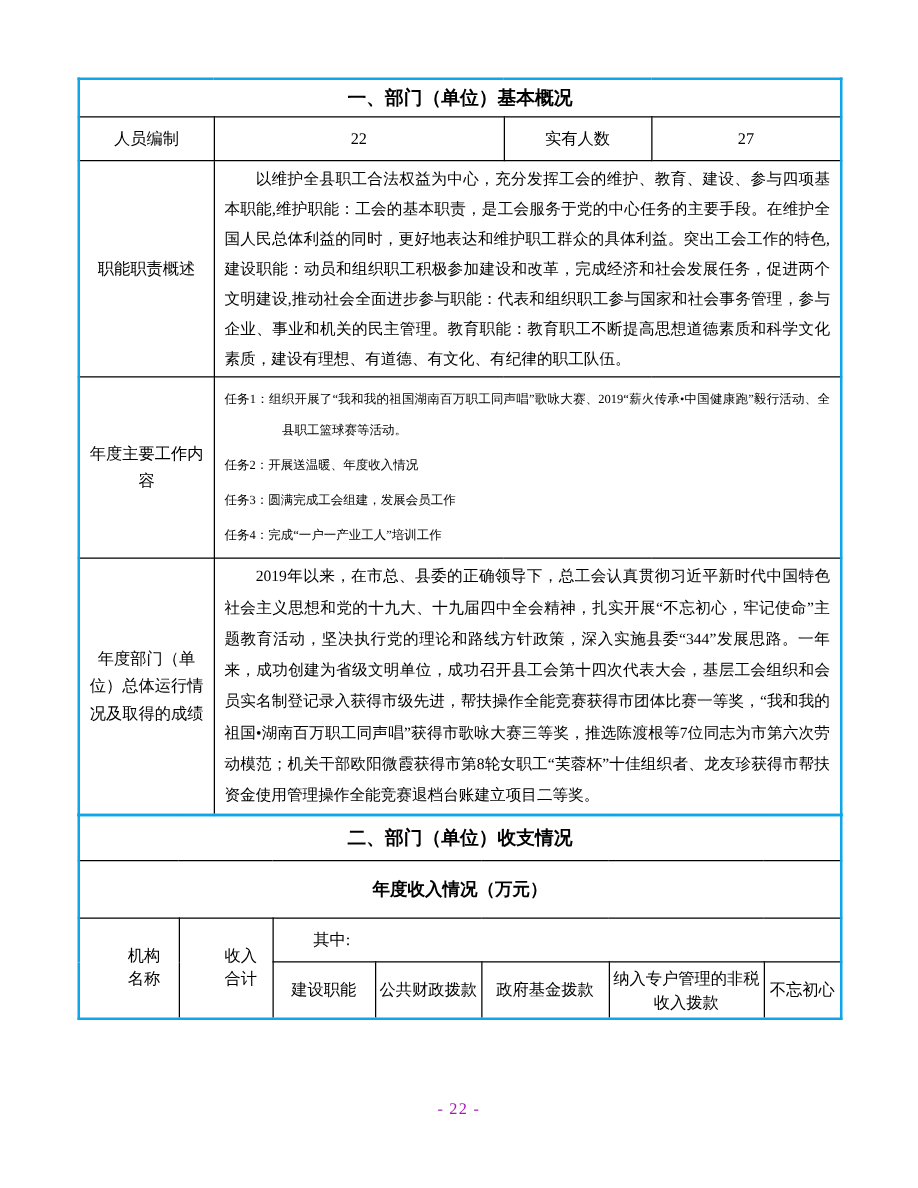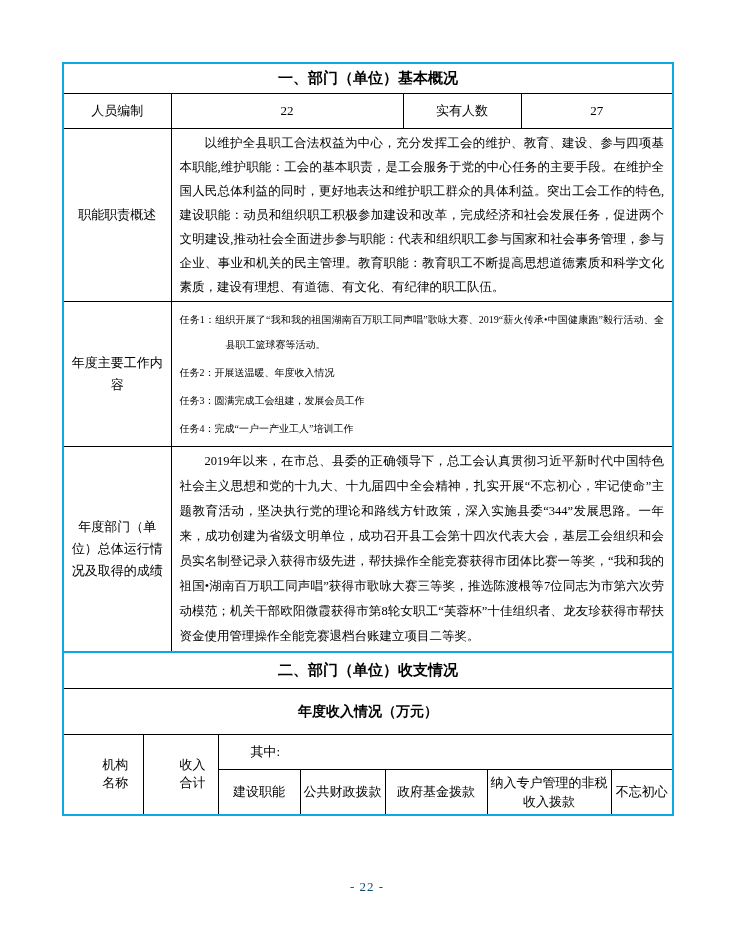--- a/index.html
+++ b/index.html
@@ -97,21 +97,21 @@
     text-align: center;
     padding-left: 32px;
   }
   .page-footer {
     position: absolute;
     left: 0;
     top: 879px;
     width: 734px;
     text-align: center;
     font-size: 13px;
-    color: #0c4a6e;
+    color: #a21caf;
     letter-spacing: 1px;
   }
 </style>
 </head>
 <body>
 
 <div class="doc-area">
 
   <table class="tbl-upper">
     <colgroup>

